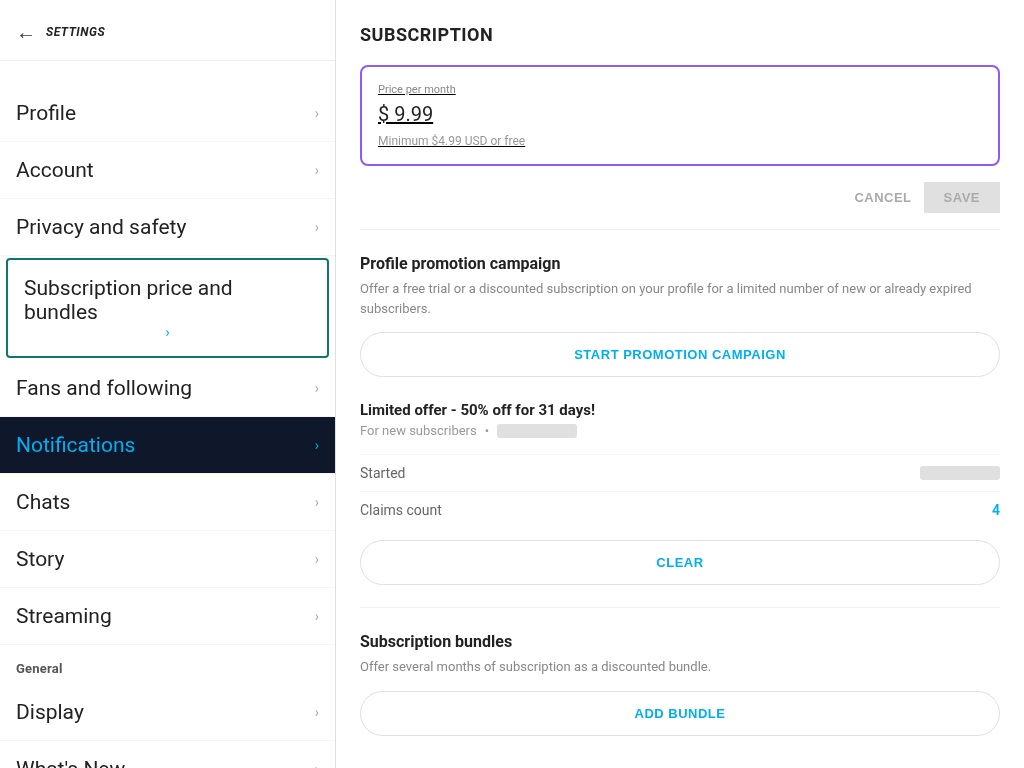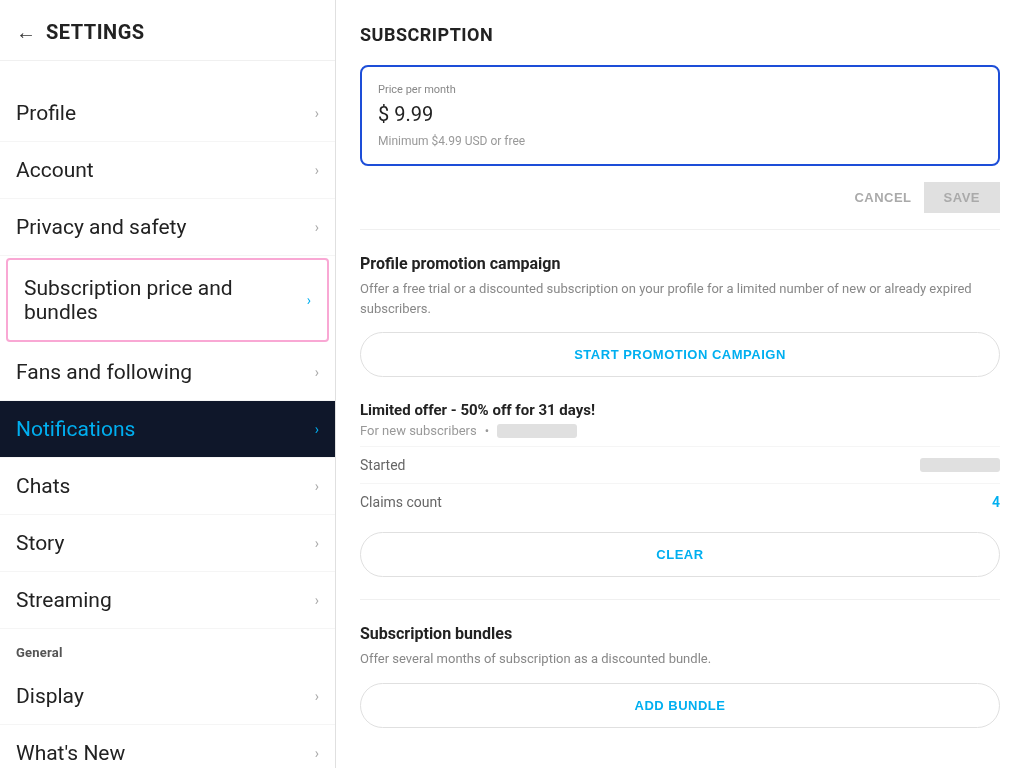--- a/index.html
+++ b/index.html
@@ -31,24 +31,25 @@
       border-bottom: 1px solid #f0f0f0;
     }
 
     .back-arrow {
       font-size: 20px;
       color: #333;
       cursor: pointer;
     }
 
     .sidebar-title {
-      font-size: 20px;
-      font-weight: 700;
-      letter-spacing: 0.5px;
-      color: #222;
+      font-size: 12px;
+      font-weight: 700;
+      letter-spacing: 0.5px;
+      color: #222;
+      font-style: italic;
     }
 
     .sidebar-avatar {
       margin: 12px 16px;
       width: 80px;
       height: 24px;
       background: #e0e0e0;
       border-radius: 4px;
     }
 
@@ -113,24 +114,25 @@
     .main-title {
       font-size: 18px;
       font-weight: 700;
       color: #222;
       margin-bottom: 20px;
       letter-spacing: 0.5px;
     }
 
     
     .price-box {
-      border: 2px solid #1d4ed8;
+      border: 2px solid #8b5cf6;
       border-radius: 8px;
       padding: 16px;
       margin-bottom: 16px;
+      text-decoration: underline;
     }
 
     .price-field-label {
       font-size: 11px;
       color: #888;
       margin-bottom: 6px;
     }
 
     .price-value {
       font-size: 20px;
@@ -225,21 +227,21 @@
       color: #222;
       margin-bottom: 4px;
     }
 
     .offer-subtitle {
       font-size: 13px;
       color: #999;
       display: flex;
       align-items: center;
       gap: 8px;
-      margin-bottom: 8px;
+      margin-bottom: 16px;
     }
 
     .offer-subtitle .blurred {
       width: 80px;
       height: 14px;
       background: #e0e0e0;
       border-radius: 3px;
       display: inline-block;
     }
 
@@ -288,21 +290,21 @@
   <div class="nav-item">
     <span class="nav-label">Account</span>
     <span class="nav-chevron">›</span>
   </div>
 
   <div class="nav-item">
     <span class="nav-label">Privacy and safety</span>
     <span class="nav-chevron">›</span>
   </div>
 
-  <div class="nav-item highlighted" style="border:2px solid #f9a8d4; border-radius:4px; margin:2px 6px;">
+  <div class="nav-item highlighted" style="border:2px solid #0f766e; border-radius:4px; margin:2px 6px;flex-direction:column;">
     <span class="nav-label">Subscription price and bundles</span>
     <span class="nav-chevron blue">›</span>
   </div>
 
   <div class="nav-item">
     <span class="nav-label">Fans and following</span>
     <span class="nav-chevron">›</span>
   </div>
 
   <div class="nav-item active">

